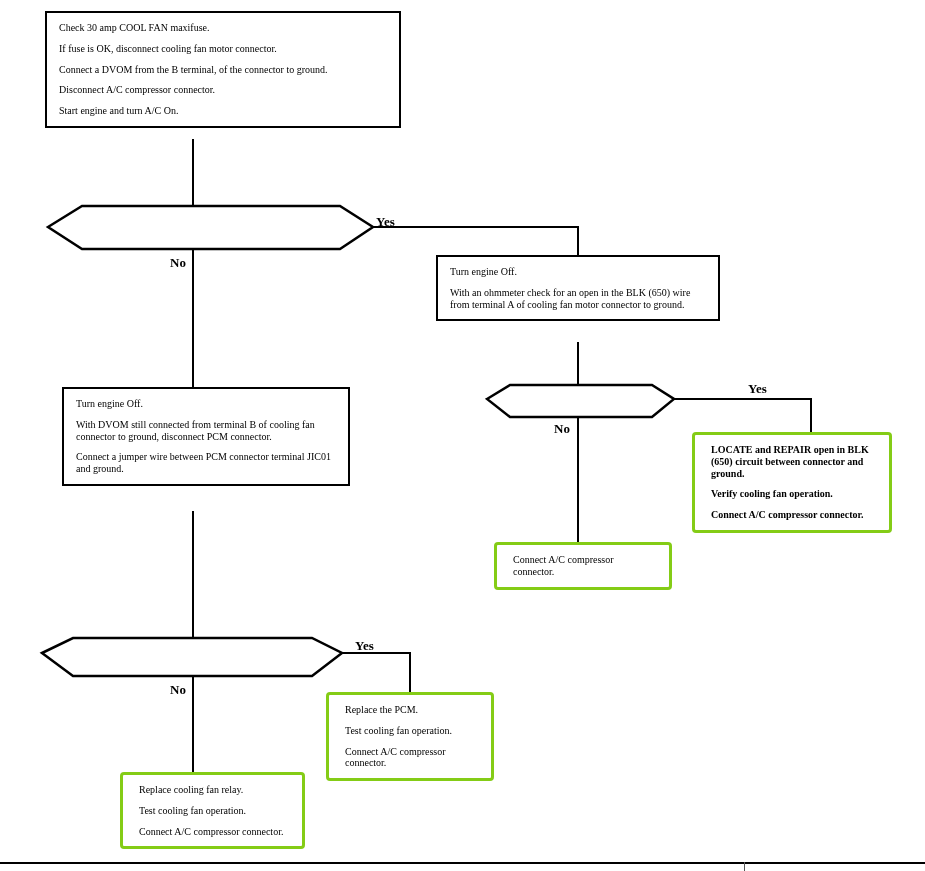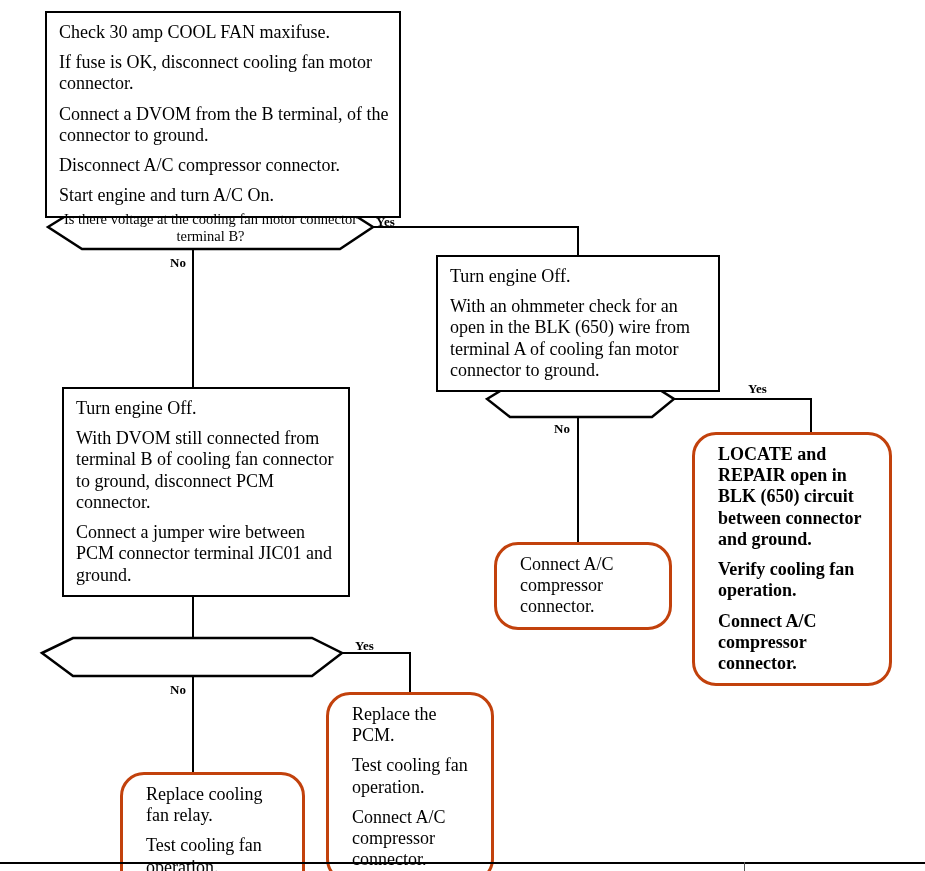--- a/index.html
+++ b/index.html
@@ -29,27 +29,27 @@
   .node {
     position: absolute;
     box-sizing: border-box;
   }
   .rect-box {
     border: 2px solid #000;
     background: #fff;
     padding: 9px 10px 9px 12px;
   }
   .rounded-box {
-    border: 3px solid #c2410c;
-    border-radius: 24px;
+    border: 3px solid #84cc16;
+    border-radius: 4px;
     background: #fff;
-    padding: 9px 14px 9px 23px;
+    padding: 9px 14px 9px 16px;
   }
   .line {
-    font-size: 18px;
+    font-size: 10px;
     line-height: 1.18;
     margin: 0 0 9px 0;
     white-space: pre-line;
   }
   .line:last-child { margin-bottom: 0; }
   .line.bold { font-weight: bold; }
   .diamond-wrap {
     position: absolute;
   }
   .diamond-label {
@@ -120,24 +120,20 @@
   </svg>
 
   <div class="node rect-box" style="left:45px; top:11px; width:356px;">
     <p class="line">Check 30 amp COOL FAN maxifuse.</p>
     <p class="line">If fuse is OK, disconnect cooling fan motor connector.</p>
     <p class="line">Connect a DVOM from the B terminal, of the connector to ground.</p>
     <p class="line">Disconnect A/C compressor connector.</p>
     <p class="line">Start engine and turn A/C On.</p>
   </div>
 
-  <div class="diamond-wrap" style="left:48px; top:206px; width:325px; height:43px;">
-    <div class="diamond-label">Is there voltage at the cooling fan
-motor connector terminal B?</div>
-  </div>
   <span class="branch-label" style="left:376px; top:214px;">Yes</span>
   <span class="branch-label" style="left:170px; top:255px;">No</span>
 
   <div class="node rect-box" style="left:436px; top:255px; width:284px;">
     <p class="line">Turn engine Off.</p>
     <p class="line">With an ohmmeter check for an open in the BLK (650) wire from terminal A of cooling fan motor connector to ground.</p>
   </div>
 
   <div class="node rect-box" style="left:62px; top:387px; width:288px;">
     <p class="line">Turn engine Off.</p>

